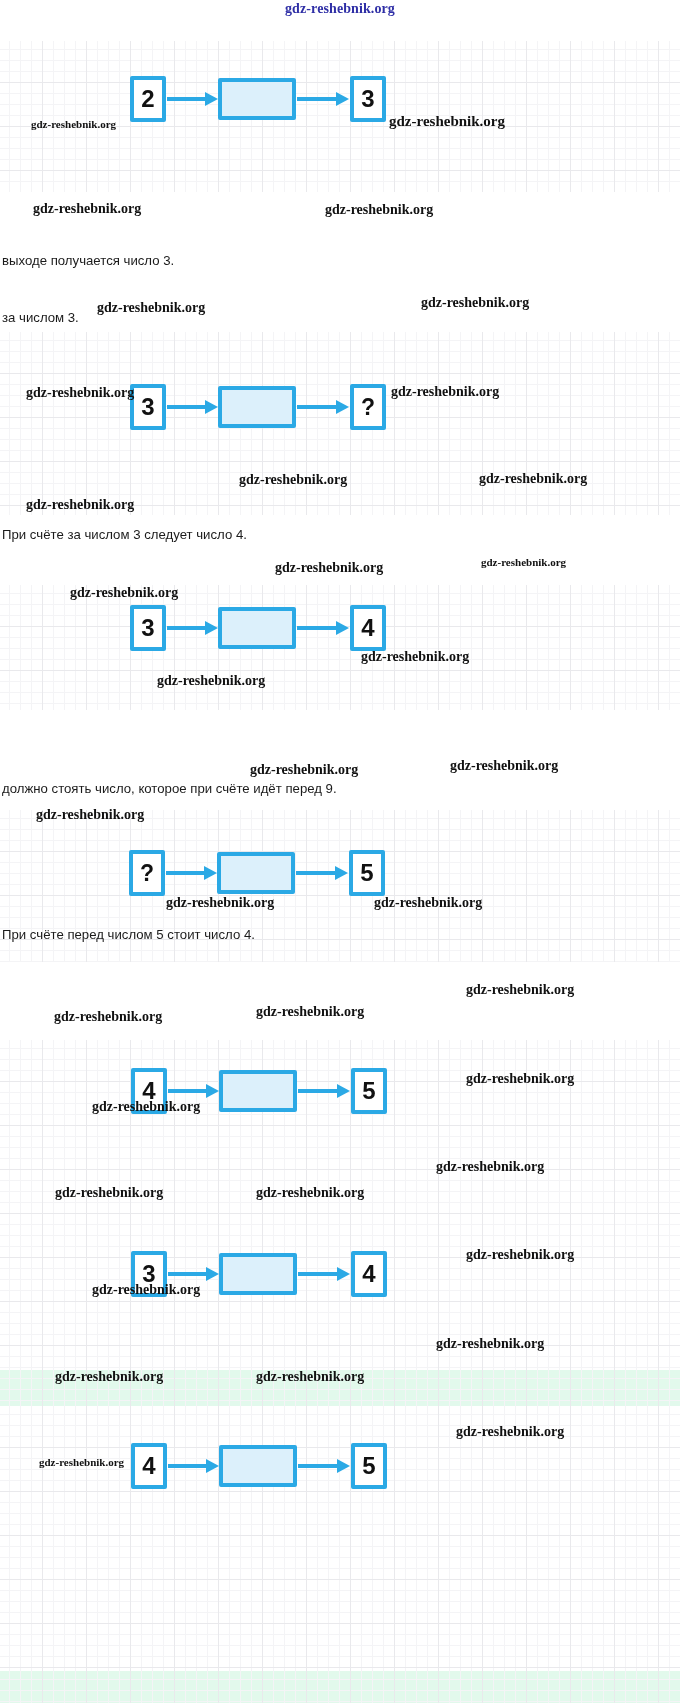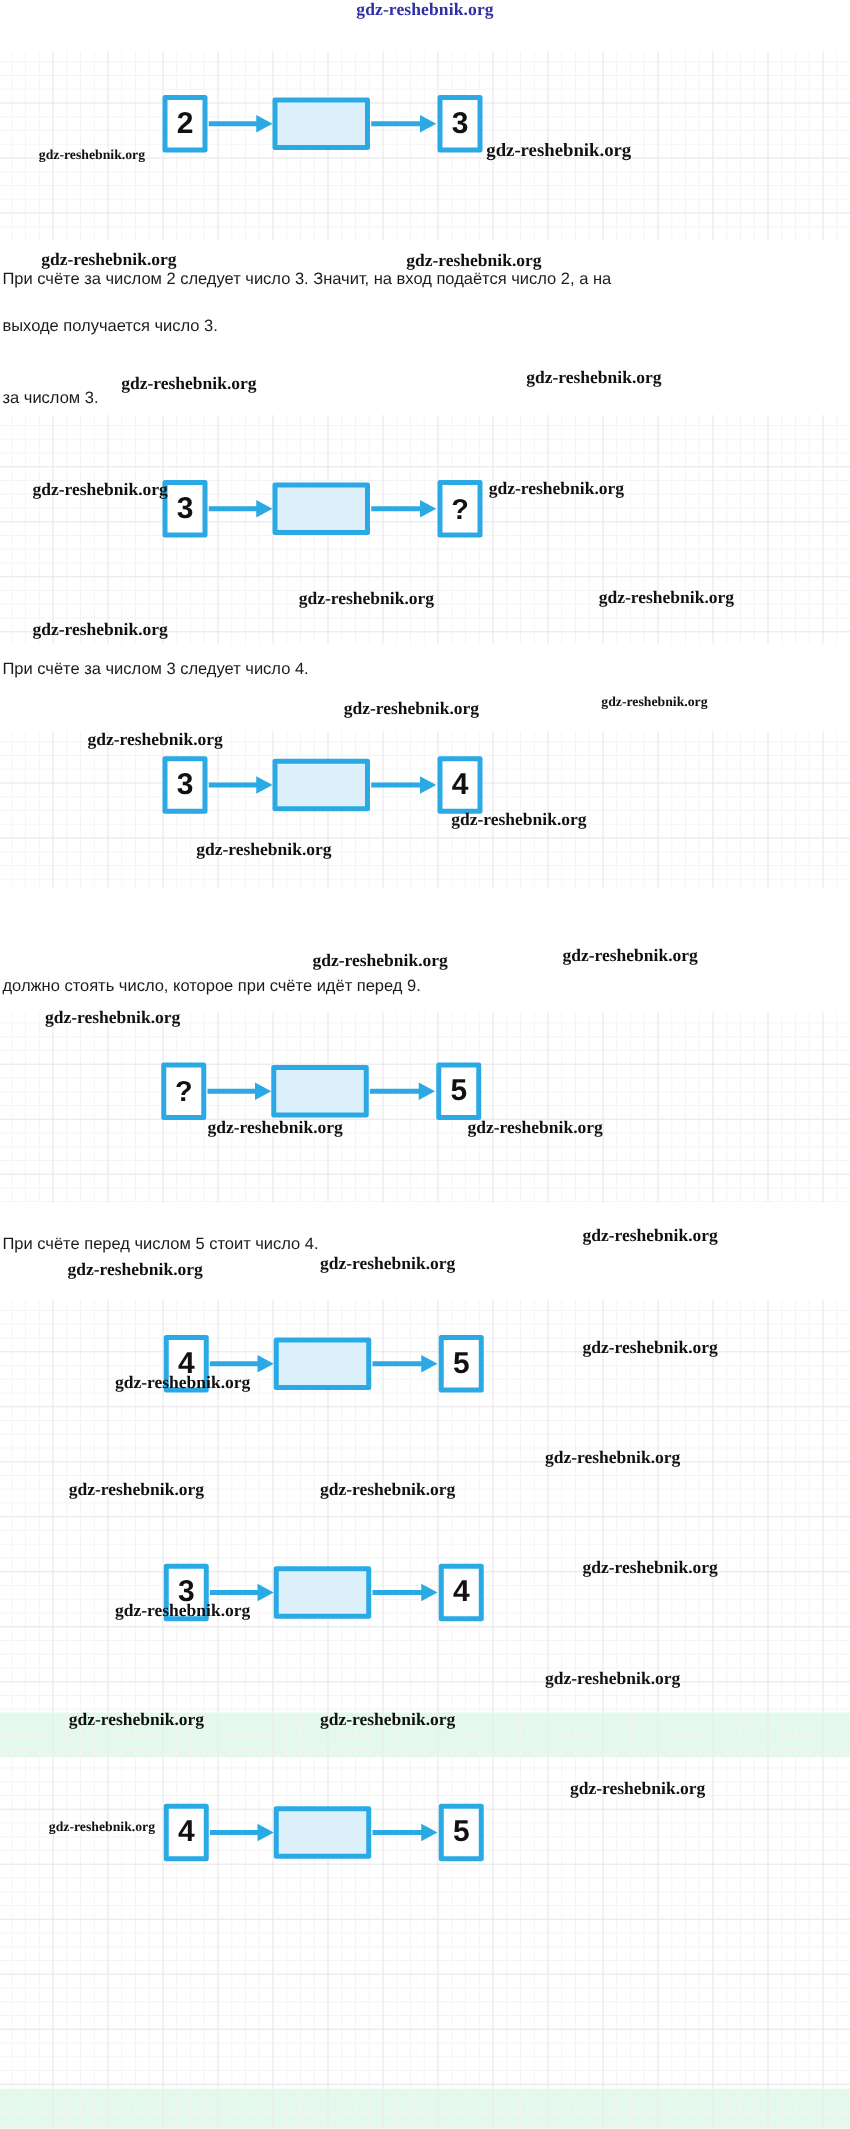--- a/index.html
+++ b/index.html
@@ -255,26 +255,25 @@
         <div class="head"></div>
       </div>
     <div class="box"></div>
     <div class="arrow a2">
         <div class="shaft"></div>
         <div class="head"></div>
       </div>
     <div class="cell out">5</div>
   </div>
 
-  <div class="txt" style="top:216px;">При счёте за числом 2 следует число 3. Значит, на вход подаётся число 2, а на</div>
   <div class="txt" style="top:254px;">выходе получается число 3.</div>
   <div class="txt" style="top:311px;">за числом 3.</div>
   <div class="txt" style="top:528px;">При счёте за числом 3 следует число 4.</div>
   <div class="txt" style="top:782px;">должно стоять число, которое при счёте идёт перед 9.</div>
-  <div class="txt" style="top:988px;">При счёте перед числом 5 стоит число 4.</div>
+  <div class="txt" style="top:928px;">При счёте перед числом 5 стоит число 4.</div>
 
   <div class="wm" style="left:31px;  top:119px; font-size:11px;">gdz-reshebnik.org</div>
   <div class="wm" style="left:389px; top:114px; font-size:15px;">gdz-reshebnik.org</div>
 
   <div class="wm" style="left:33px;  top:202px; font-size:14px;">gdz-reshebnik.org</div>
   <div class="wm" style="left:325px; top:203px; font-size:14px;">gdz-reshebnik.org</div>
 
   <div class="wm" style="left:97px;  top:301px; font-size:14px;">gdz-reshebnik.org</div>
   <div class="wm" style="left:421px; top:296px; font-size:14px;">gdz-reshebnik.org</div>
 

